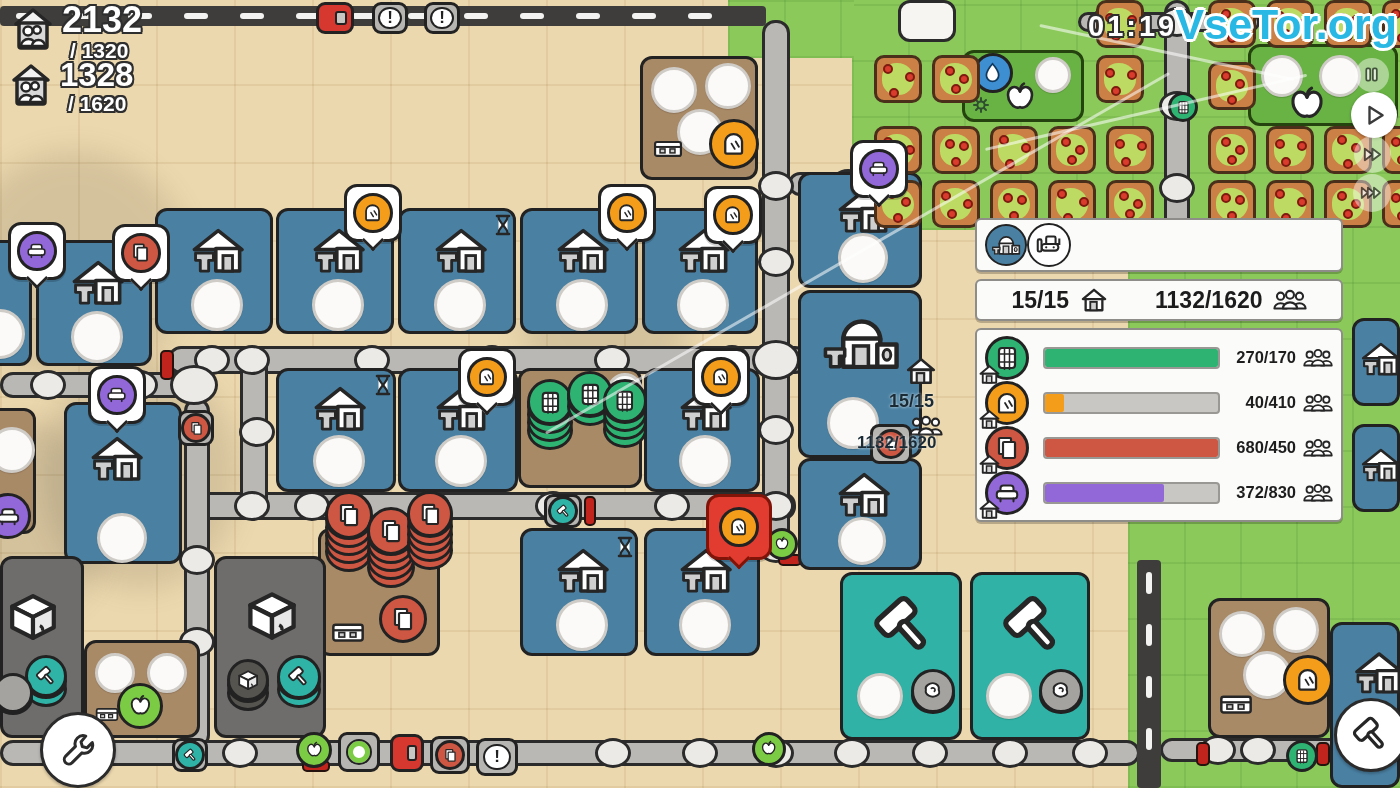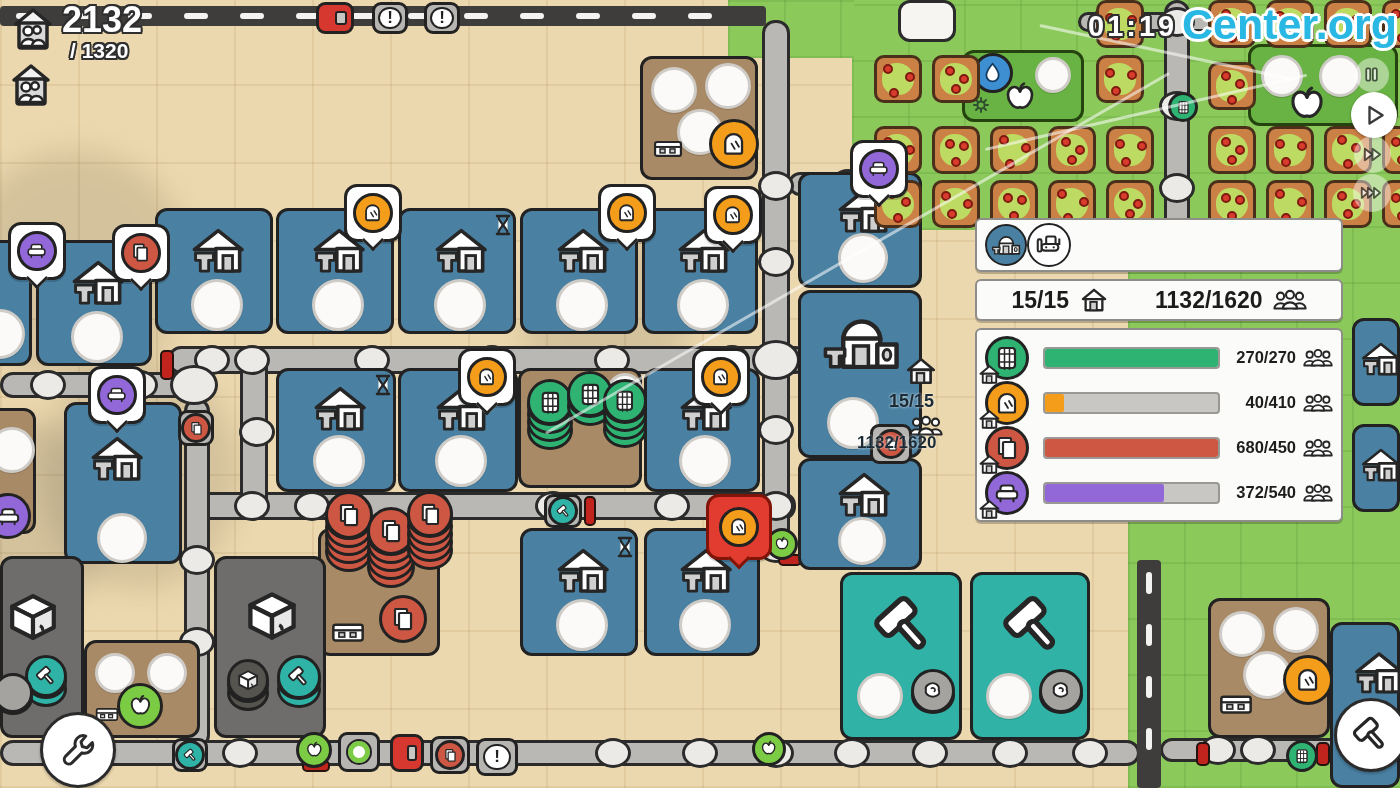--- a/index.html
+++ b/index.html
@@ -1077,24 +1077,28 @@
   </div>
   <div class="hud" style="left:8px;top:58px">
     <span class="hudicon" id="hp2"><svg viewBox="0 0 46 46">
           <path d="M6 18 L23 4 L40 18 Z" fill="#f2f2f2" stroke="#262626" stroke-width="3.5" stroke-linejoin="round"></path>
           <rect x="9" y="17" width="28" height="25" rx="2" fill="#d9d9d9" stroke="#262626" stroke-width="3.5"></rect>
           <circle cx="18" cy="25" r="4.5" fill="#fff" stroke="#262626" stroke-width="2.5"></circle>
           <circle cx="27" cy="24" r="3.8" fill="#fff" stroke="#262626" stroke-width="2.5"></circle>
           <path d="M11 40 a7.5 7 0 0 1 15 0 z" fill="#fff" stroke="#262626" stroke-width="2.5"></path>
           <path d="M22 40 a6.5 6 0 0 1 13 0 z" fill="#fff" stroke="#262626" stroke-width="2.5"></path>
         </svg></span>
+    <div>
+      <div class="hbig otx" style="font-size:33px">1328</div>
+      <div class="hsmall otx">/ 1620</div>
+    </div>
   </div>
 
   <div id="timer" class="otx">01:19</div>
-  <div id="watermark">Center.org</div>
+  <div id="watermark">VseTor.org</div>
   <div id="speed">
       <div class="spd" style="left: 1355px; top: 58px; width: 34px; height: 34px;">
         <svg viewBox="0 0 24 24">
           <rect x="6" y="5" width="4.5" height="14" rx="1.5" fill="#fff" stroke="#3a3a3a" stroke-width="2"></rect>
           <rect x="13.5" y="5" width="4.5" height="14" rx="1.5" fill="#fff" stroke="#3a3a3a" stroke-width="2"></rect>
         </svg>
       </div>
       <div class="spd on" style="left: 1351px; top: 92px; width: 46px; height: 46px;">
         <svg viewBox="0 0 24 24">
           <path d="M8 5 L19 12 L8 19 Z" fill="#fff" stroke="#3a3a3a" stroke-width="2" stroke-linejoin="round"></path>
@@ -1165,21 +1169,21 @@
             </div>
             <div class="rhouse"><svg viewBox="0 0 30 28">
                 <path d="M3 13 L15 3 L27 13 Z" stroke="#262626" fill="#fff" stroke-linejoin="round" stroke-linecap="round" stroke-width="2.5"></path>
                 <rect x="6" y="13" width="18" height="12" stroke="#262626" fill="#fff" stroke-linejoin="round" stroke-linecap="round" stroke-width="2.5"></rect>
                 <rect x="11" y="16" width="7" height="9" fill="#cfcfcf" stroke="#262626" stroke-width="2"></rect>
               </svg></div>
           </div>
           <div class="rtrack">
             <div class="rfill" style="width: 100%; background: rgb(46, 179, 115);"></div>
           </div>
-          <div class="rval">270/270</div>
+          <div class="rval">270/170</div>
           <div class="rppl"><svg viewBox="0 0 36 24">
               <circle cx="8" cy="8" r="3.8" stroke="#262626" fill="#fff" stroke-linejoin="round" stroke-linecap="round" stroke-width="2.2"></circle>
               <circle cx="28" cy="8" r="3.8" stroke="#262626" fill="#fff" stroke-linejoin="round" stroke-linecap="round" stroke-width="2.2"></circle>
               <path d="M1.5 21 a6.5 5.5 0 0 1 13 0 z" stroke="#262626" fill="#fff" stroke-linejoin="round" stroke-linecap="round" stroke-width="2.2"></path>
               <path d="M21.5 21 a6.5 5.5 0 0 1 13 0 z" stroke="#262626" fill="#fff" stroke-linejoin="round" stroke-linecap="round" stroke-width="2.2"></path>
               <circle cx="18" cy="6.5" r="4.2" stroke="#262626" fill="#fff" stroke-linejoin="round" stroke-linecap="round" stroke-width="2.2"></circle>
               <path d="M10.5 21 a7.5 6.5 0 0 1 15 0 z" stroke="#262626" fill="#fff" stroke-linejoin="round" stroke-linecap="round" stroke-width="2.2"></path>
             </svg></div>
         </div>
         <div class="rrow">
@@ -1247,21 +1251,21 @@
             </div>
             <div class="rhouse"><svg viewBox="0 0 30 28">
                 <path d="M3 13 L15 3 L27 13 Z" stroke="#262626" fill="#fff" stroke-linejoin="round" stroke-linecap="round" stroke-width="2.5"></path>
                 <rect x="6" y="13" width="18" height="12" stroke="#262626" fill="#fff" stroke-linejoin="round" stroke-linecap="round" stroke-width="2.5"></rect>
                 <rect x="11" y="16" width="7" height="9" fill="#cfcfcf" stroke="#262626" stroke-width="2"></rect>
               </svg></div>
           </div>
           <div class="rtrack">
             <div class="rfill" style="width: 69%; background: rgb(146, 104, 216);"></div>
           </div>
-          <div class="rval">372/540</div>
+          <div class="rval">372/830</div>
           <div class="rppl"><svg viewBox="0 0 36 24">
               <circle cx="8" cy="8" r="3.8" stroke="#262626" fill="#fff" stroke-linejoin="round" stroke-linecap="round" stroke-width="2.2"></circle>
               <circle cx="28" cy="8" r="3.8" stroke="#262626" fill="#fff" stroke-linejoin="round" stroke-linecap="round" stroke-width="2.2"></circle>
               <path d="M1.5 21 a6.5 5.5 0 0 1 13 0 z" stroke="#262626" fill="#fff" stroke-linejoin="round" stroke-linecap="round" stroke-width="2.2"></path>
               <path d="M21.5 21 a6.5 5.5 0 0 1 13 0 z" stroke="#262626" fill="#fff" stroke-linejoin="round" stroke-linecap="round" stroke-width="2.2"></path>
               <circle cx="18" cy="6.5" r="4.2" stroke="#262626" fill="#fff" stroke-linejoin="round" stroke-linecap="round" stroke-width="2.2"></circle>
               <path d="M10.5 21 a7.5 6.5 0 0 1 15 0 z" stroke="#262626" fill="#fff" stroke-linejoin="round" stroke-linecap="round" stroke-width="2.2"></path>
             </svg></div>
         </div>
       </div>

